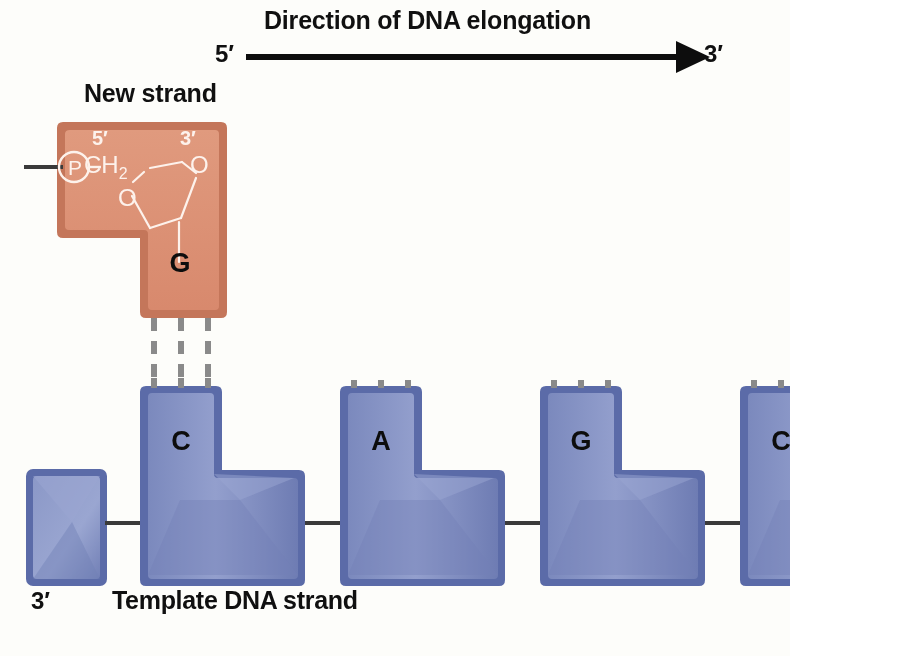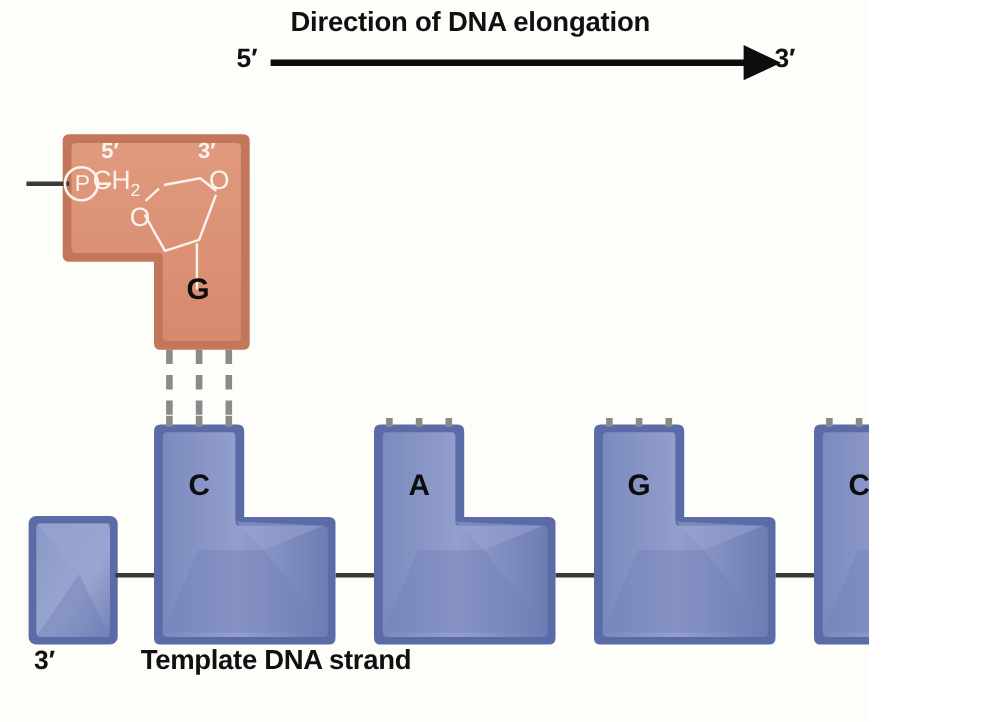--- a/index.html
+++ b/index.html
@@ -52,21 +52,21 @@
     top: 81px;
     font-size: 25px;
     letter-spacing: -0.2px;
   }
   #lbl-three-bottom {
     left: 31px;
     top: 589px;
     font-size: 24px;
   }
   #lbl-template {
-    left: 128px;
+    left: 112px;
     top: 588px;
     font-size: 25px;
     letter-spacing: -0.3px;
   }
   #lbl-five-bottom {
     left: 868px;
     top: 589px;
     font-size: 24px;
   }
   .base-letter {
@@ -238,20 +238,21 @@
       </g>
     </g>
   </svg>
 
   <div class="lbl" id="title-direction">Direction of DNA elongation</div>
 
   <div class="lbl" id="lbl-five-top">5′</div>
 
   <div class="lbl" id="lbl-three-top">3′</div>
 
+  <div class="lbl" id="lbl-new-strand">New strand</div>
 
   <div class="lbl" id="lbl-three-bottom">3′</div>
 
   <div class="lbl" id="lbl-template">Template DNA  strand</div>
 
   <div class="lbl" id="lbl-five-bottom">5′</div>
 
   <div class="lbl" style="left:92px; top:128px; font-size:20px; color:#fdf2ec; font-weight:bold;">5′</div>
 
   <div class="lbl" style="left:180px; top:128px; font-size:20px; color:#fdf2ec; font-weight:bold;">3′</div>

